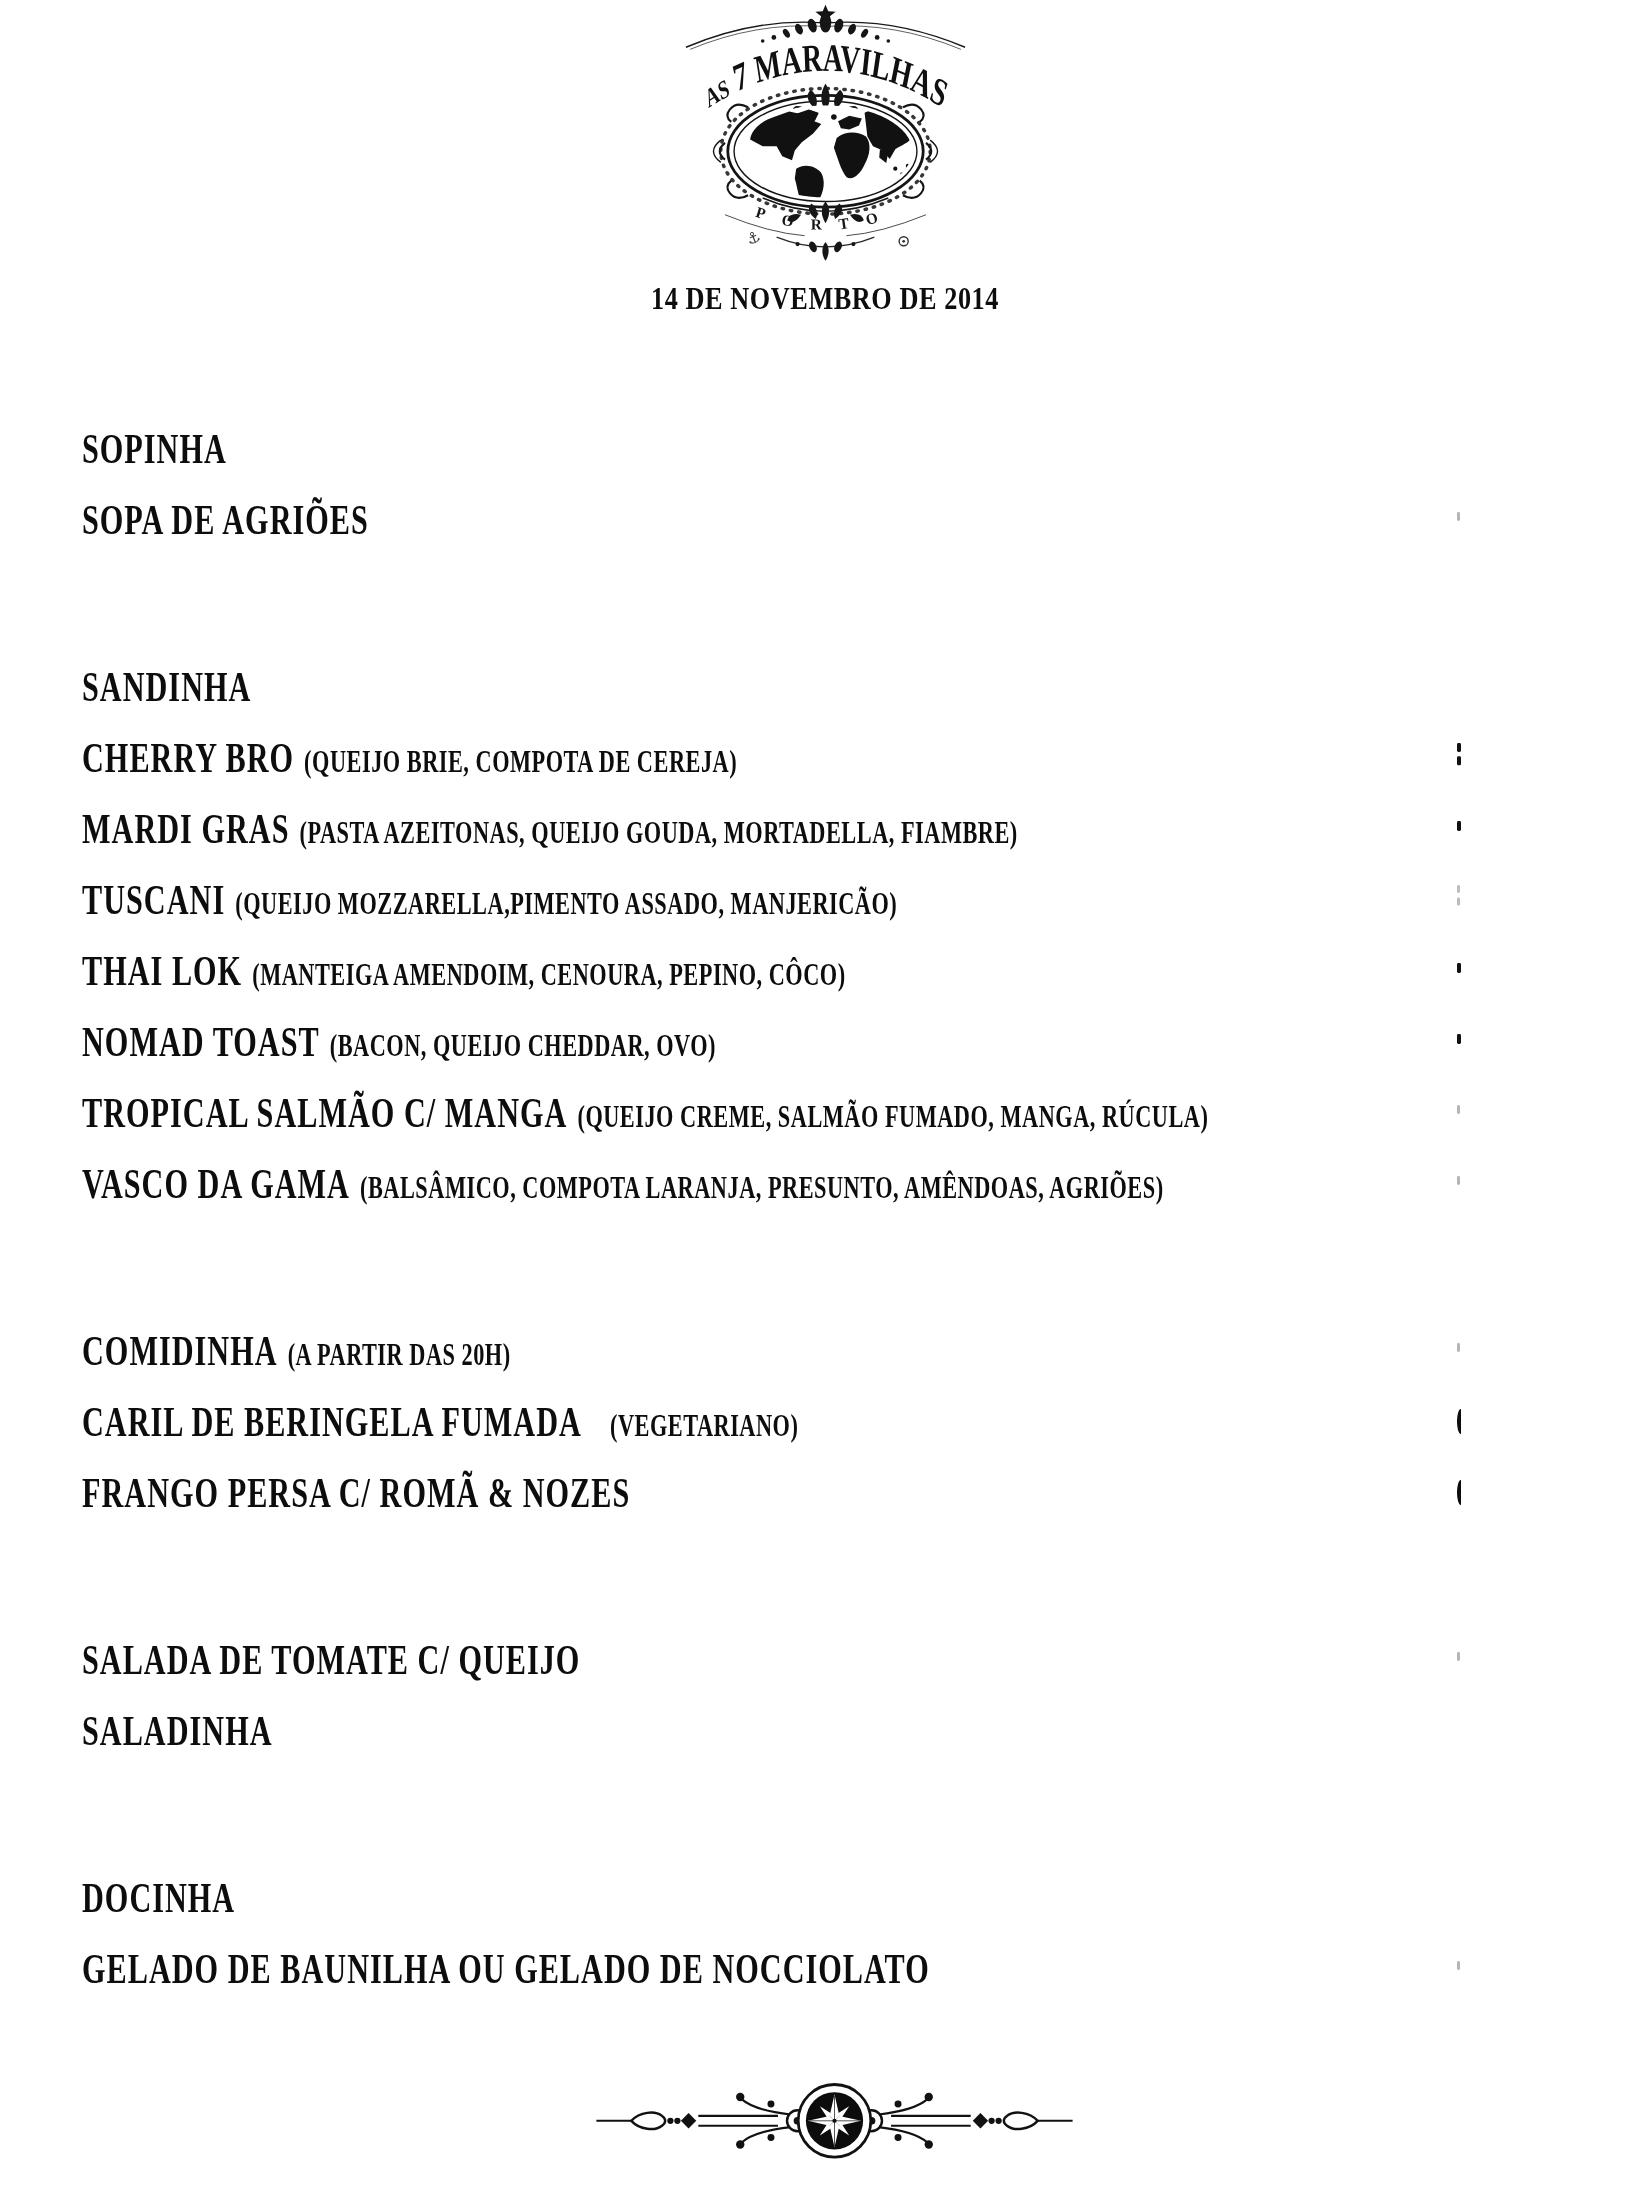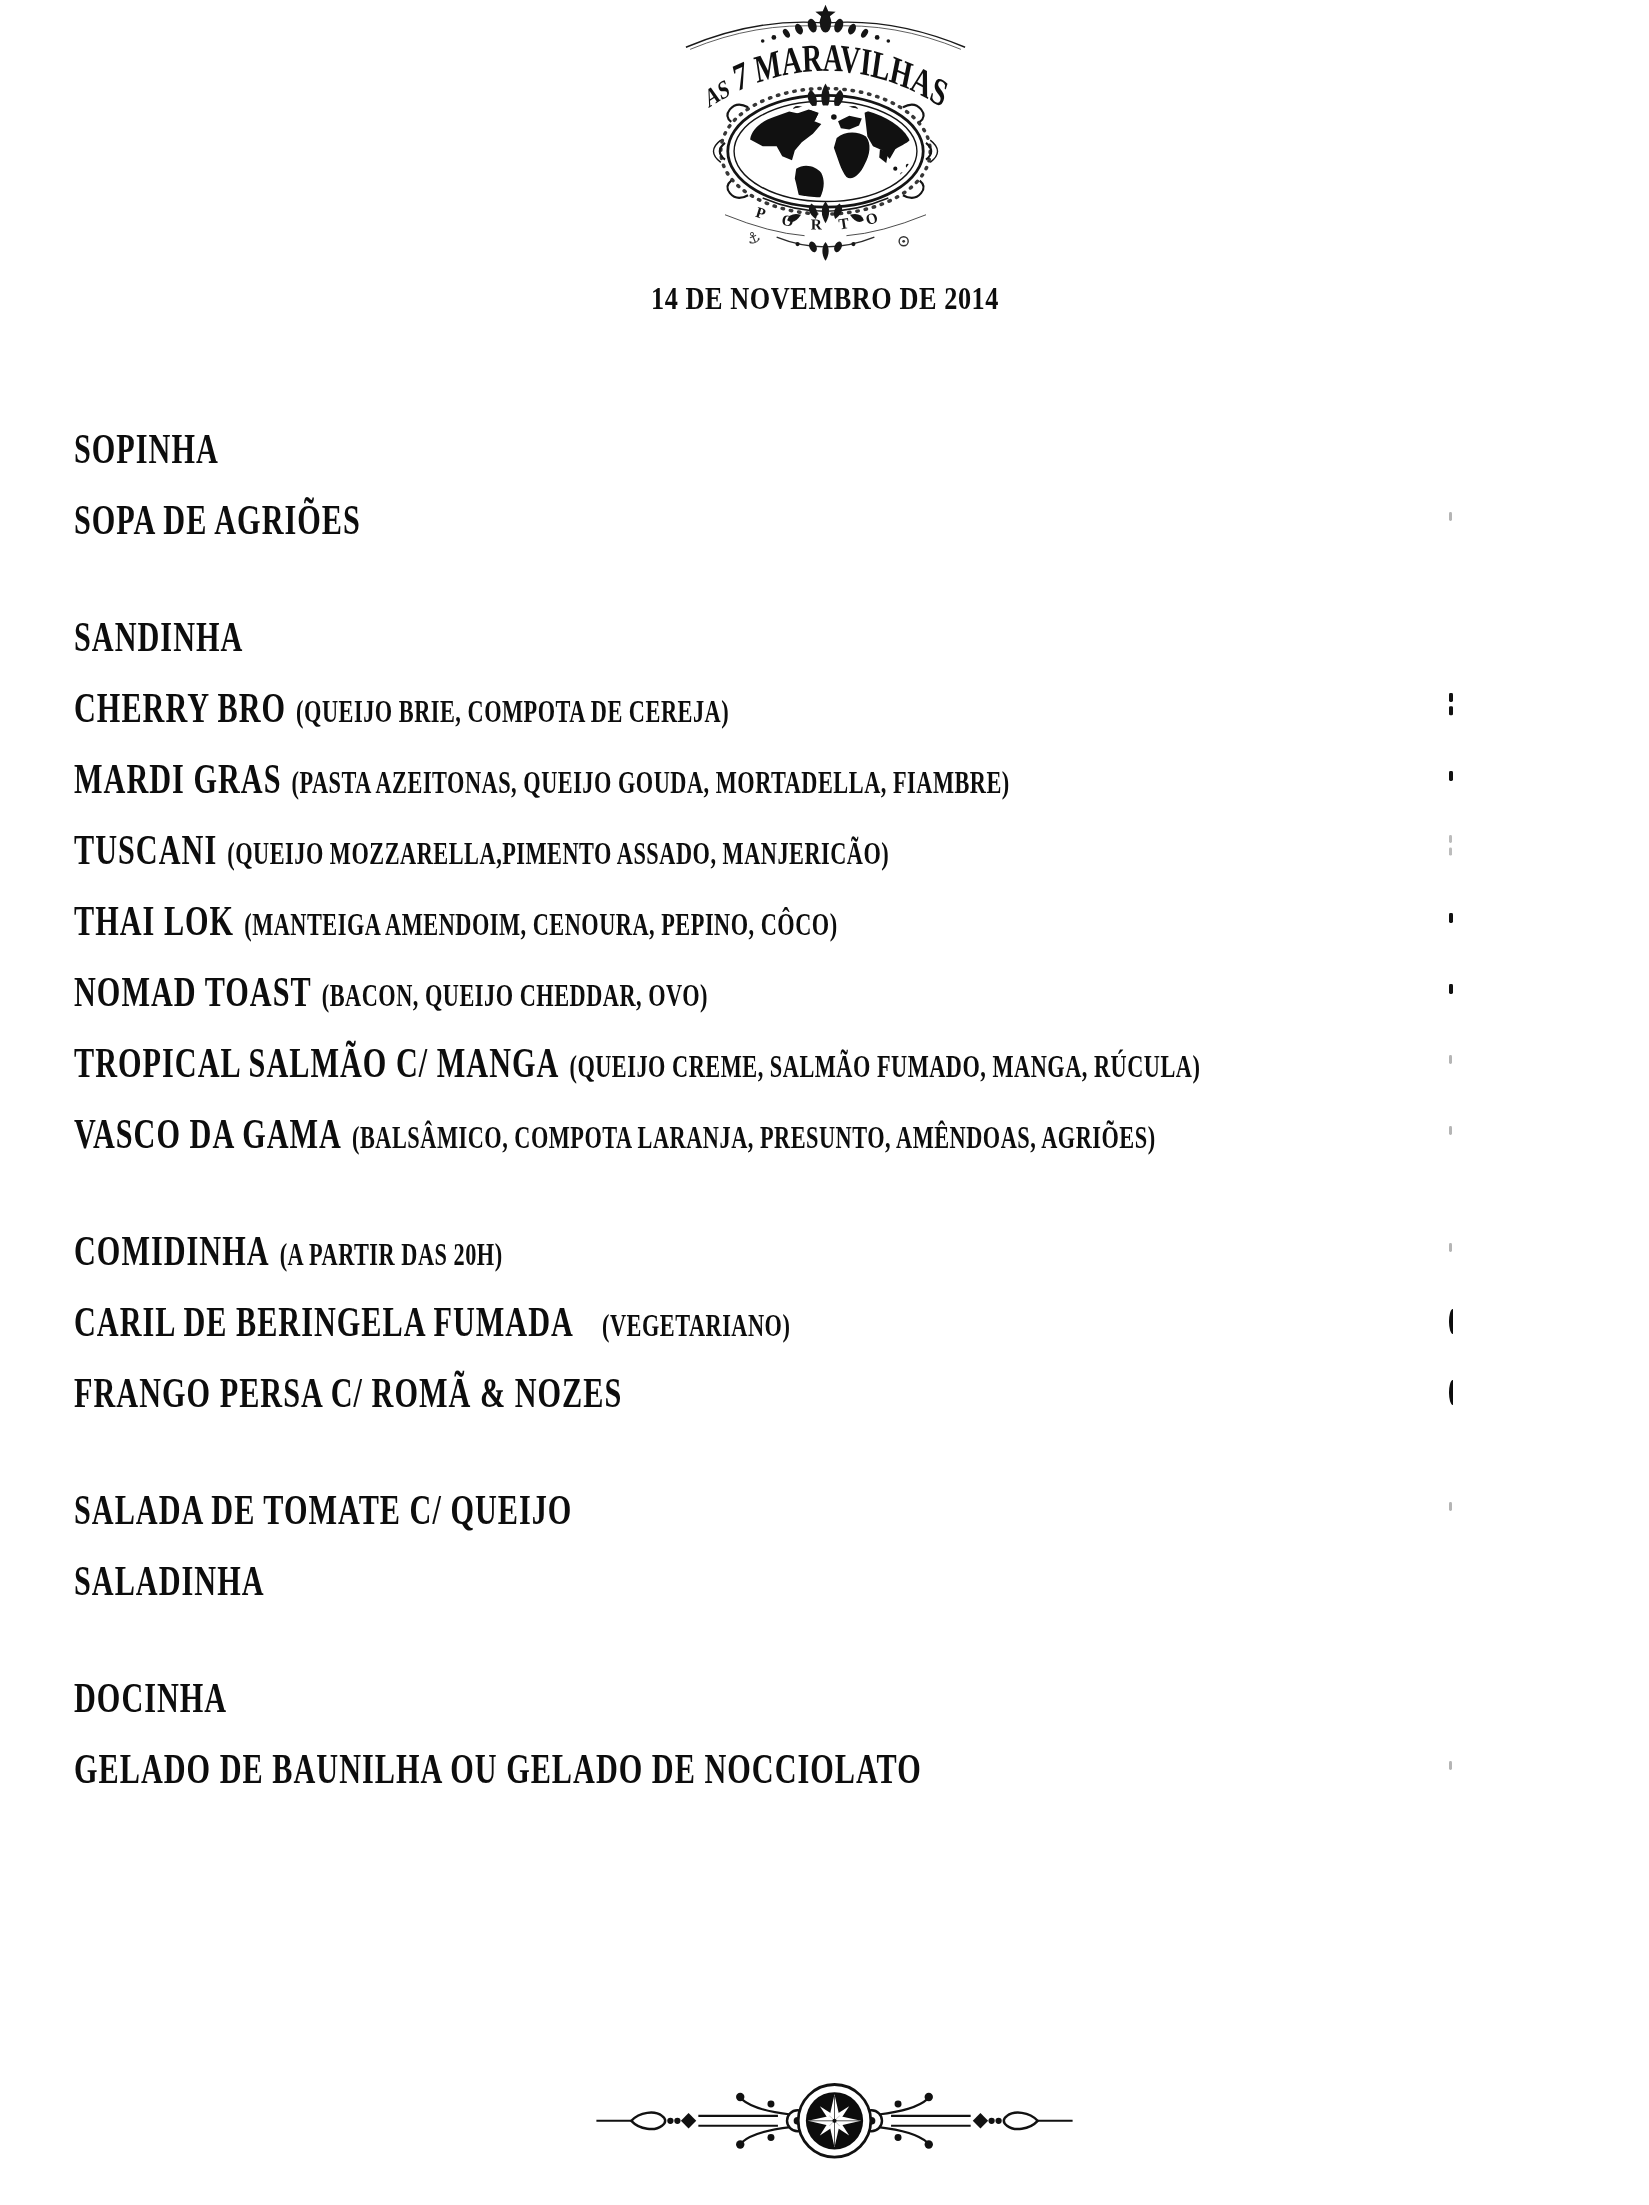--- a/index.html
+++ b/index.html
@@ -9,22 +9,22 @@
   }
   
   .header{position:absolute;top:0;left:0;width:100%;text-align:center;}
   .logo-svg{display:block;margin:1.4px auto 0;}
   .date{
     position:absolute;top:280px;left:0;width:100%;text-align:center;
     font-weight:bold;font-size:32px;letter-spacing:0.7px;
     transform:scaleX(0.82);
   }
   
-  .menu{position:absolute;left:74px;top:428px;width:1523px;}
-  .section + .section{margin-top:46px;}
+  .menu{position:absolute;left:82px;top:428px;width:1523px;}
+  .section + .section{margin-top:96px;}
   .row{position:relative;height:71px;line-height:1;}
   .line{
     display:inline-flex;align-items:baseline;white-space:pre;
     transform:scaleX(0.72);transform-origin:0 50%;
   }
   .title,.name{font-size:42px;font-weight:bold;letter-spacing:1.4px;}
   .desc{font-size:31px;font-weight:bold;letter-spacing:0.7px;margin-left:14px;}
   .desc.wide{margin-left:39px;}
   
   .mark{position:absolute;left:1375px;display:block;}

